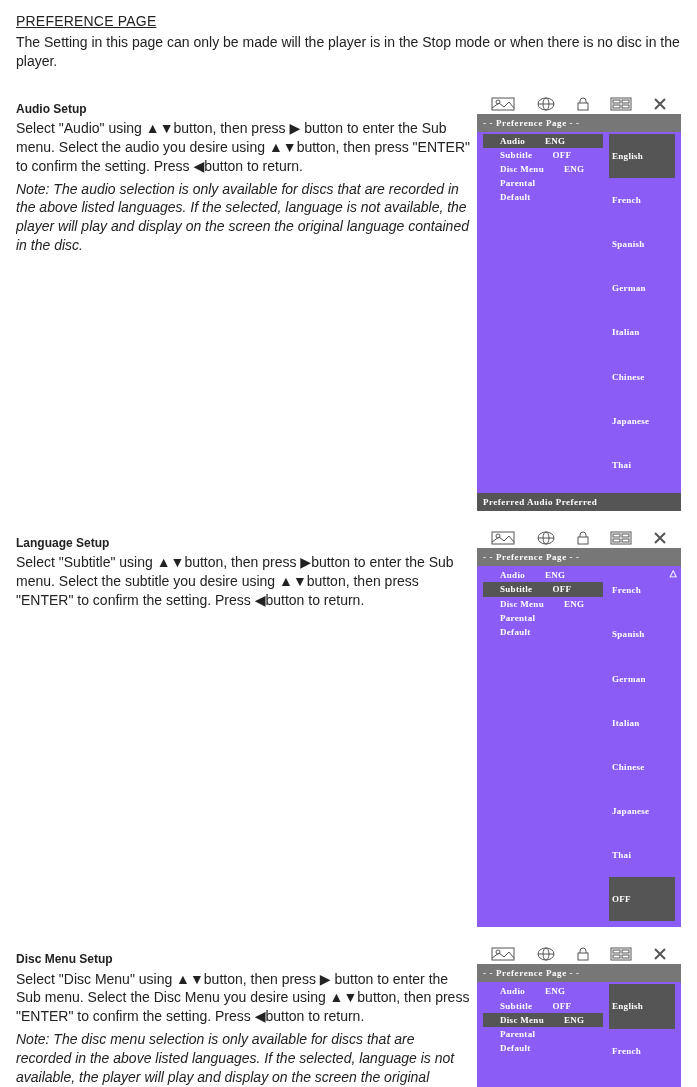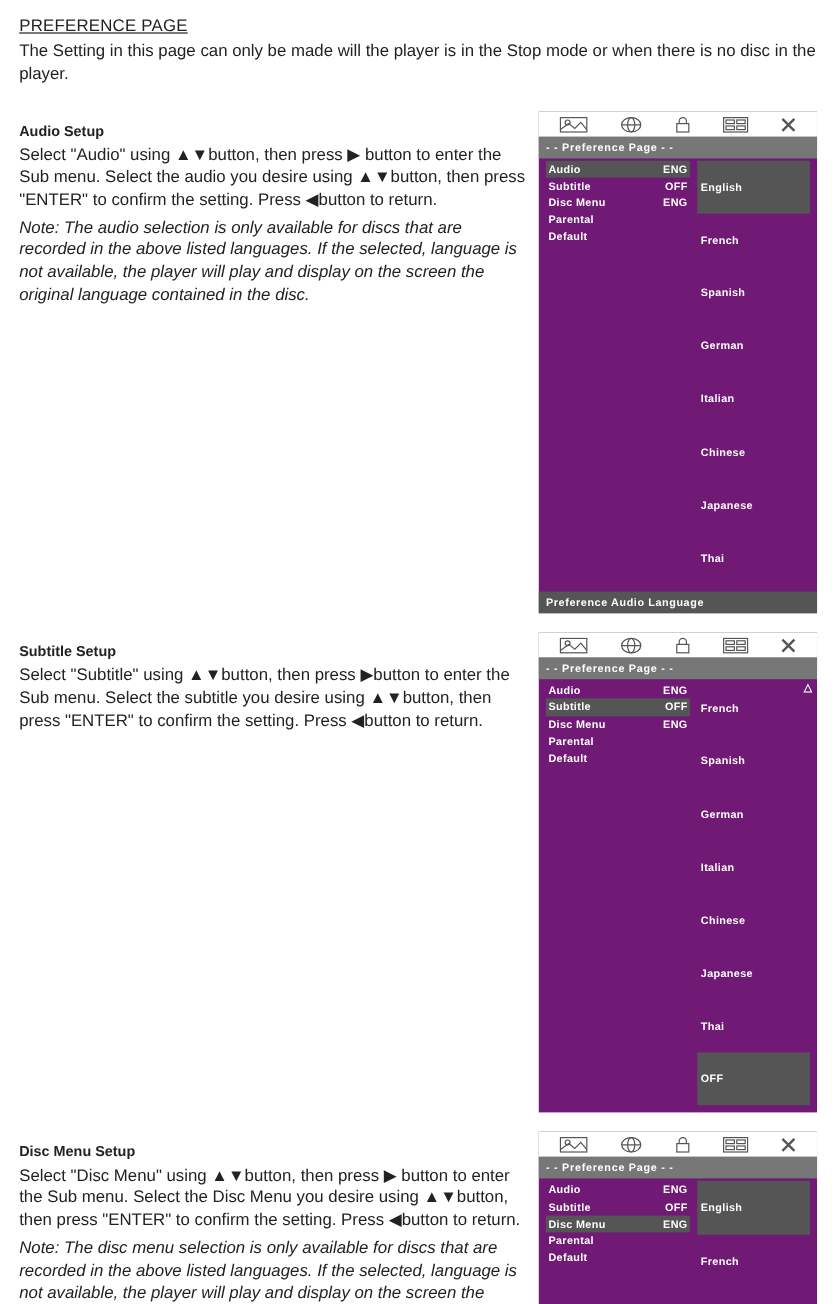--- a/index.html
+++ b/index.html
@@ -29,25 +29,25 @@
   .note {
     font-style: italic;
     margin: 0 18px 14px 0;
   }
   .section-wrap {
     overflow: hidden;
     margin-bottom: 6px;
   }
   .osd {
     float: right;
-    width: 232px;
-    background: #701a75;
+    width: 204px;
+    background: #8b5cf6;
     color: #fff;
     font-size: 9px;
-    font-family: Liberation Sans, sans-serif;
+    font-family: Liberation Serif, serif;
     font-weight: bold;
     letter-spacing: 0.3px;
     margin: 4px 0 6px 6px;
     padding-bottom: 0;
   }
   .osd-top {
     background: #fff;
     padding: 4px 6px 3px 6px;
     display: flex;
     justify-content: space-around;
@@ -64,22 +64,22 @@
   }
   .osd-body {
     display: flex;
     padding: 2px 6px 6px 6px;
     gap: 6px;
   }
   .osd-left { width: 120px; }
   .osd-right { flex:1; position:relative; }
   .osd-row {
     display: flex;
-    justify-content: space-between;
-    padding: 1px 2px;
+    padding: 1px 17px;
+    gap: 20px;
   }
   .osd-row.sel, .lang-row.sel { background: #555; }
   .lang-row {
     padding: 16px 3px;
   }
   .osd-footer {
     background: #555;
     padding: 3px 6px;
     font-size: 9px;
     letter-spacing: 0.5px;
@@ -159,21 +159,21 @@
         <div class="lang-row sel">English</div>
         <div class="lang-row">French</div>
         <div class="lang-row">Spanish</div>
         <div class="lang-row">German</div>
         <div class="lang-row">Italian</div>
         <div class="lang-row">Chinese</div>
         <div class="lang-row">Japanese</div>
         <div class="lang-row">Thai</div>
       </div>
     </div>
-    <div class="osd-footer">Preference Audio Language</div>
+    <div class="osd-footer">Preferred Audio Preferred</div>
   </div>
   <h2>Audio Setup</h2>
   <p class="section-text">Select "Audio" using ▲▼button, then press ▶ button to enter the Sub menu. Select the audio you desire using ▲▼button, then press "ENTER" to confirm the setting. Press ◀button to return.</p>
   <p class="note">Note: The audio selection is only available for discs that are recorded in the above listed languages. If the selected, language is not available, the player will play and display on the screen the original language contained in the disc.</p>
 </div>
 
 <div class="section-wrap">
   <div class="osd">
     <div class="osd-top">
       <svg width="24" height="14">
@@ -231,21 +231,21 @@
         <div class="lang-row">Spanish</div>
         <div class="lang-row">German</div>
         <div class="lang-row">Italian</div>
         <div class="lang-row">Chinese</div>
         <div class="lang-row">Japanese</div>
         <div class="lang-row">Thai</div>
         <div class="lang-row sel">OFF</div>
       </div>
     </div>
   </div>
-  <h2>Subtitle Setup</h2>
+  <h2>Language Setup</h2>
   <p class="section-text">Select "Subtitle" using ▲▼button, then press ▶button to enter the Sub menu. Select the subtitle you desire using ▲▼button, then press "ENTER" to confirm the setting. Press ◀button to return.</p>
 </div>
 
 <div class="section-wrap">
   <div class="osd">
     <div class="osd-top">
       <svg width="24" height="14">
           <rect x="1" y="1" width="22" height="12" fill="none" stroke="#555"></rect>
           <circle cx="7" cy="5" r="2" fill="none" stroke="#555"></circle>
           <path d="M1 11 L8 6 L13 10 L18 5 L23 11" fill="none" stroke="#555"></path>

